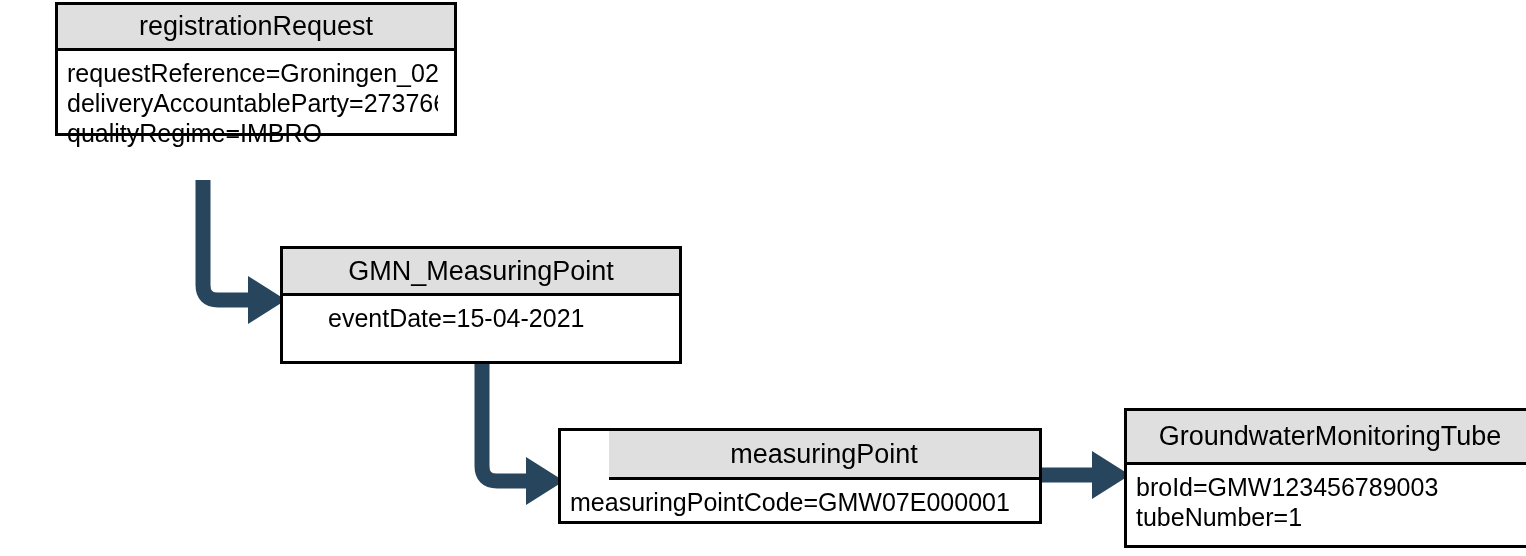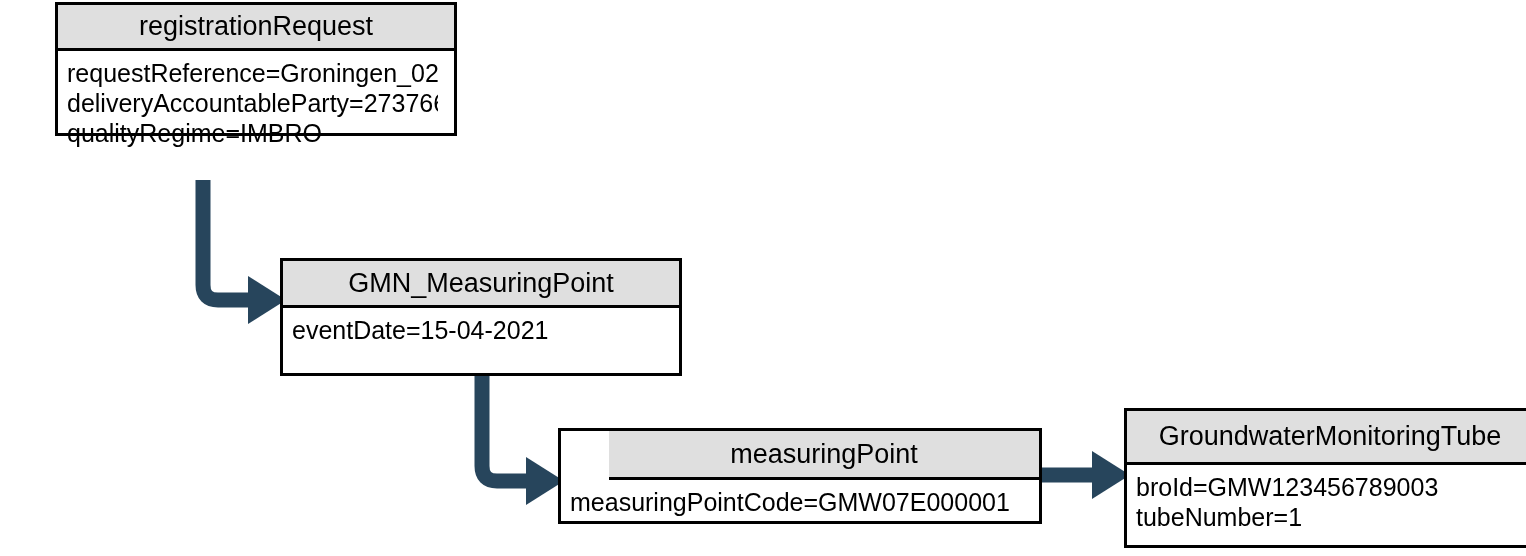--- a/index.html
+++ b/index.html
@@ -67,23 +67,23 @@
     line-height: 30px;
     white-space: nowrap;
     overflow: hidden;
   }
 
   
   #box-registration-request { left: 19px;    top: 2px;   width: 402px; height: 134px; margin-left: 36px; }
   #box-registration-request .obj-header { height: 46px; }
   #box-registration-request .obj-body   { height: 129px; }
 
-  #box-gmn-measuring-point { left: 280px;  top: 258px; width: 402px; height: 118px; }
+  #box-gmn-measuring-point { left: 280px;  top: 246px; width: 402px; height: 118px; }
   #box-gmn-measuring-point .obj-header { height: 47px; }
-  #box-gmn-measuring-point .obj-body   { height: 88px; }
+  #box-gmn-measuring-point .obj-body   { height: 88px; margin-left: 36px; }
 
   #box-measuring-point { left: 558px;  top: 428px; width: 484px; height: 96px; }
   #box-measuring-point .obj-header { height: 49px; margin-left: 48px; }
   #box-measuring-point .obj-body   { height: 36px; }
 
   #box-groundwater-monitoring-tube { left: 1124px; top: 408px; width: 412px; height: 140px; }
   #box-groundwater-monitoring-tube .obj-header { height: 54px; }
   #box-groundwater-monitoring-tube .obj-body   { height: 83px; }
 </style>
 </head>

